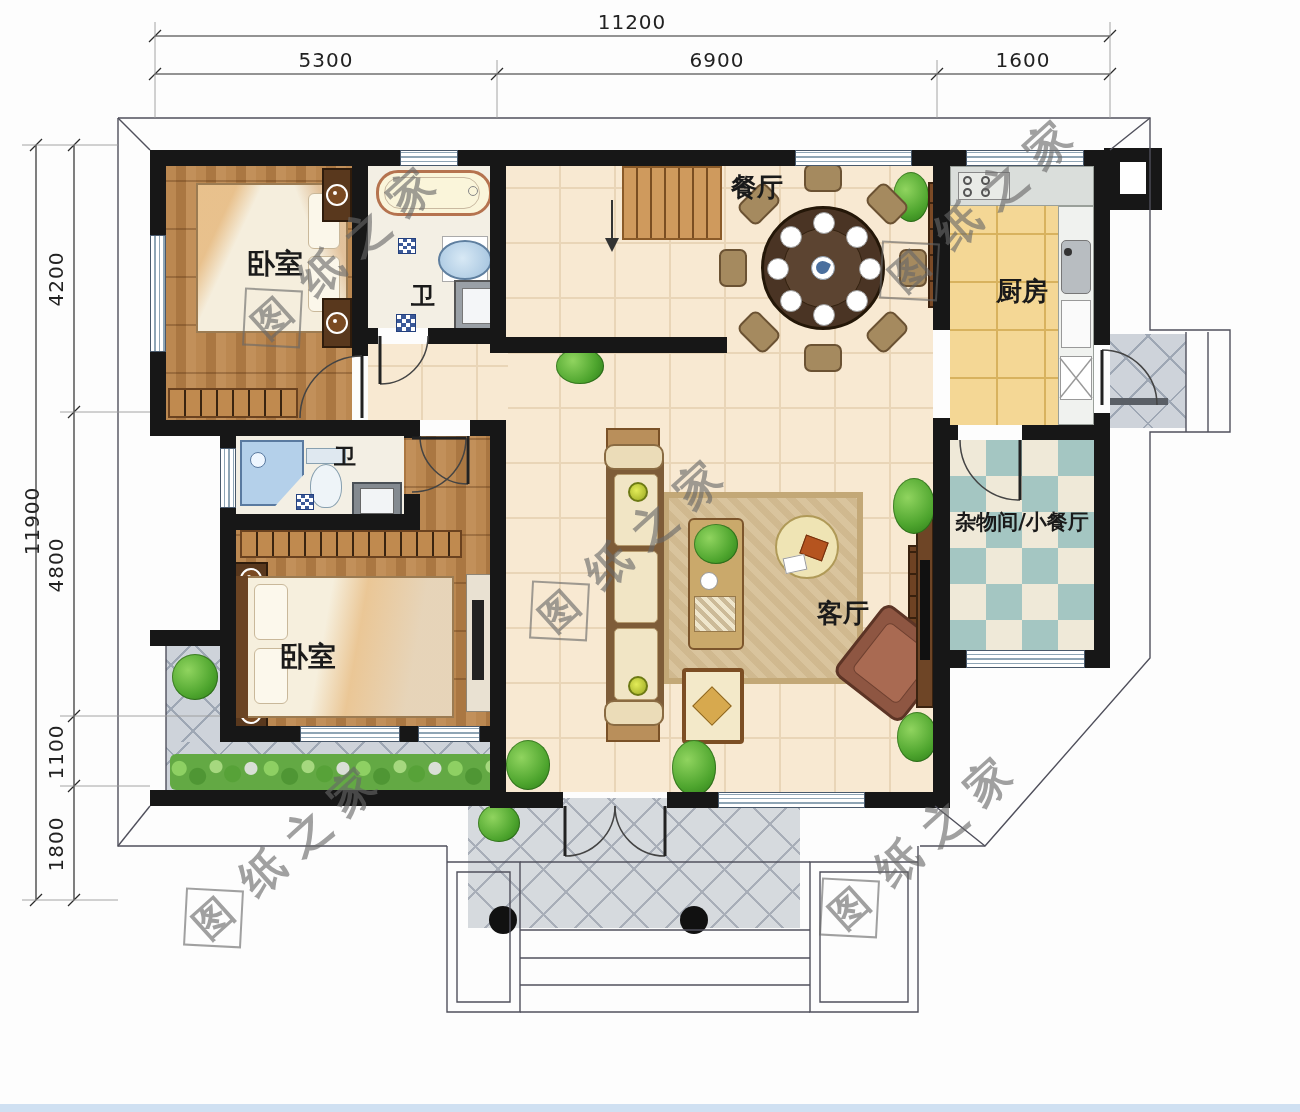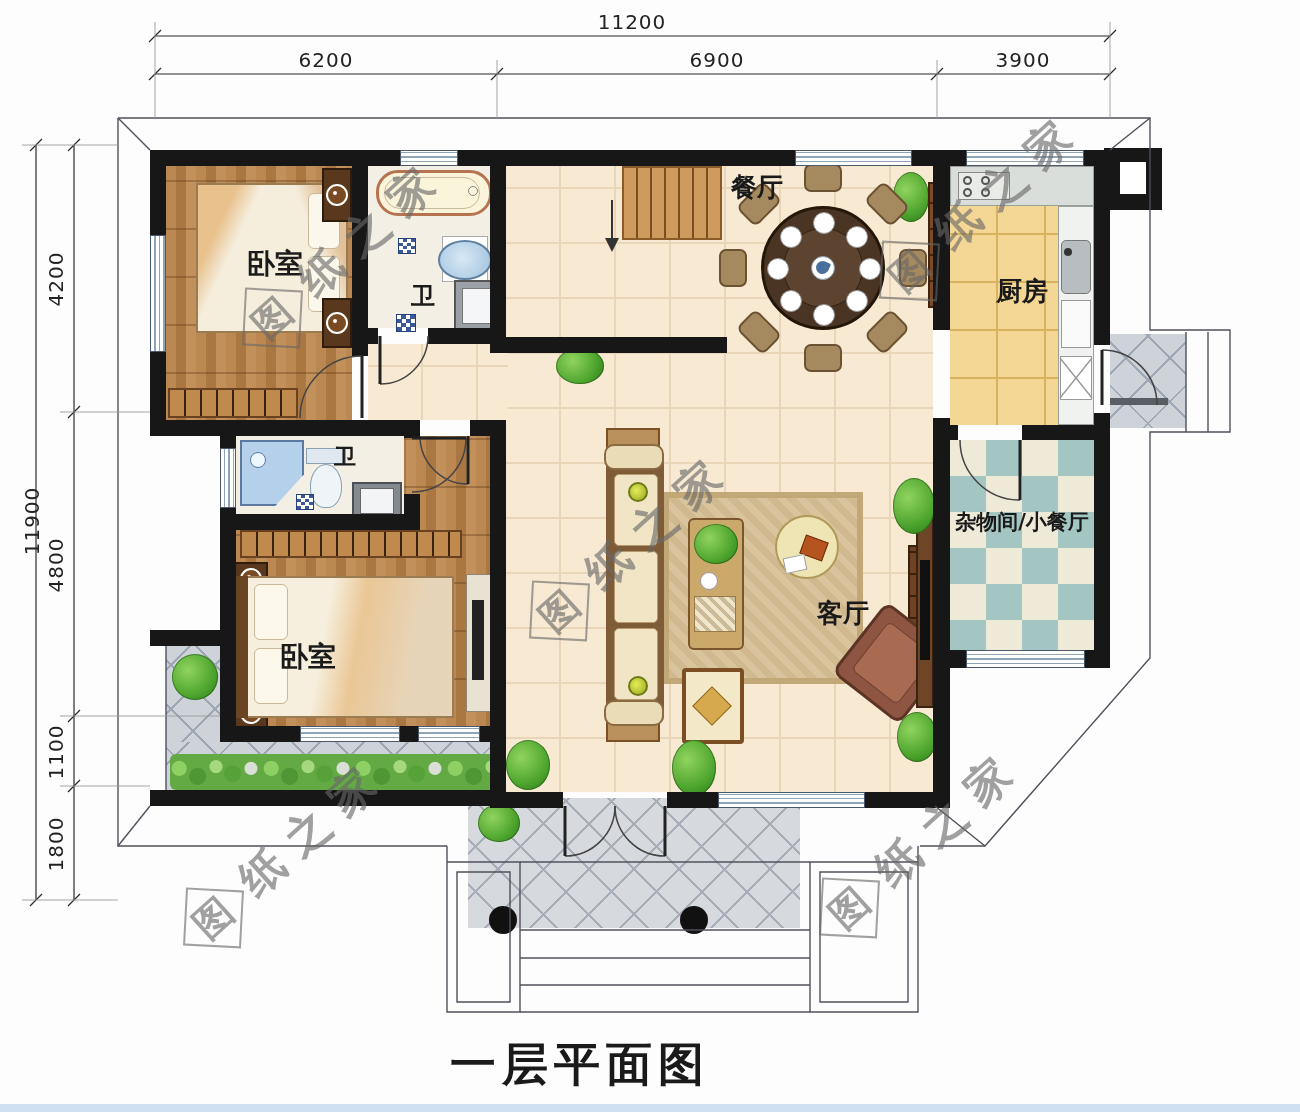--- a/index.html
+++ b/index.html
@@ -326,23 +326,23 @@
   <div class="abs label" style="left:247px;top:245px;font-size:28px;">卧室</div>
   <div class="abs label" style="left:411px;top:280px;font-size:24px;">卫</div>
   <div class="abs label" style="left:731px;top:170px;font-size:26px;">餐厅</div>
   <div class="abs label" style="left:996px;top:274px;font-size:26px;">厨房</div>
   <div class="abs label" style="left:947px;top:508px;width:150px;font-size:21px;text-align:center;">杂物间/小餐厅</div>
   <div class="abs label" style="left:817px;top:596px;font-size:26px;">客厅</div>
   <div class="abs label" style="left:280px;top:638px;font-size:28px;">卧室</div>
   <div class="abs label" style="left:334px;top:442px;font-size:22px;">卫</div>
 
   <div class="abs dim" style="left:582px;top:10px;width:100px;">11200</div>
-  <div class="abs dim" style="left:276px;top:48px;width:100px;">6200</div>
+  <div class="abs dim" style="left:276px;top:48px;width:100px;">5300</div>
   <div class="abs dim" style="left:667px;top:48px;width:100px;">6900</div>
-  <div class="abs dim" style="left:973px;top:48px;width:100px;">3900</div>
+  <div class="abs dim" style="left:973px;top:48px;width:100px;">1600</div>
   <div class="abs dim rot" style="left:-18px;top:509px;width:100px;">11900</div>
   <div class="abs dim rot" style="left:16px;top:267px;width:80px;">4200</div>
   <div class="abs dim rot" style="left:16px;top:553px;width:80px;">4800</div>
   <div class="abs dim rot" style="left:16px;top:740px;width:80px;">1100</div>
   <div class="abs dim rot" style="left:16px;top:832px;width:80px;">1800</div>
 
   <div class="abs wm" style="left:345px;top:252px;">
     <span class="wm-box">
         <span>图</span>
       </span>
@@ -366,16 +366,15 @@
       </span>
     <span class="wm-rest">纸之家</span>
   </div>
   <div class="abs wm" style="left:922px;top:842px;">
     <span class="wm-box">
         <span>图</span>
       </span>
     <span class="wm-rest">纸之家</span>
   </div>
 
-  <div class="abs label" style="left:330px;top:1034px;width:500px;text-align:center;font-size:46px;letter-spacing:6px;">一层平面图</div>
 
   <div class="abs" style="left:0;top:1104px;width:1300px;height:8px;background:#cfe0f2;"></div>
 </div>
 
 </body></html>

